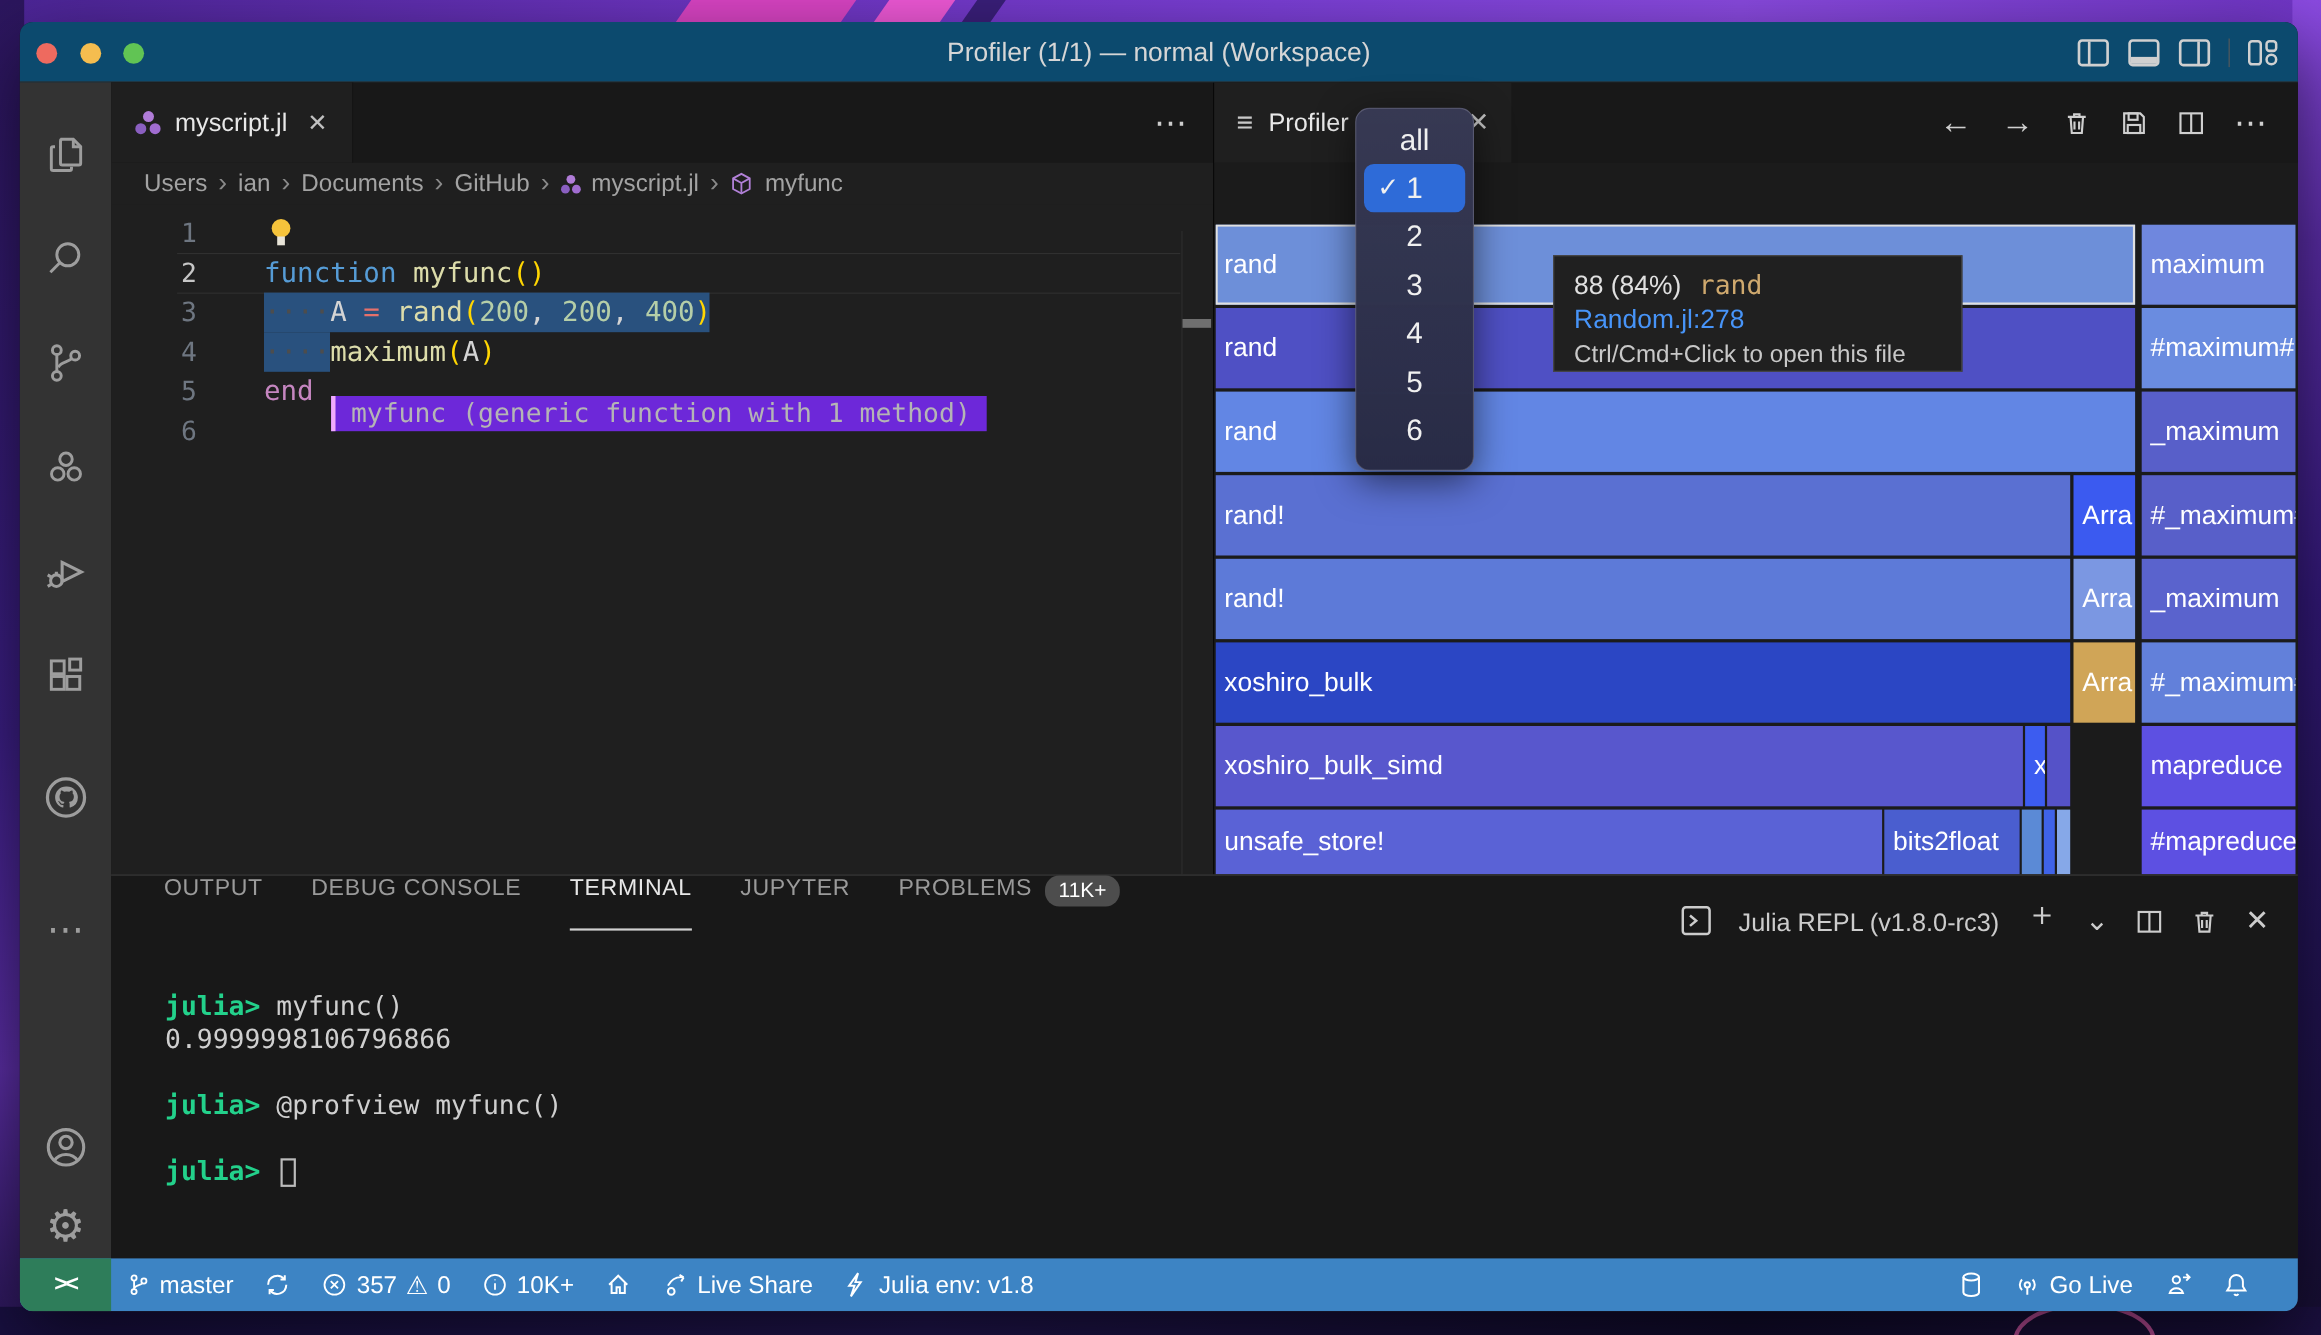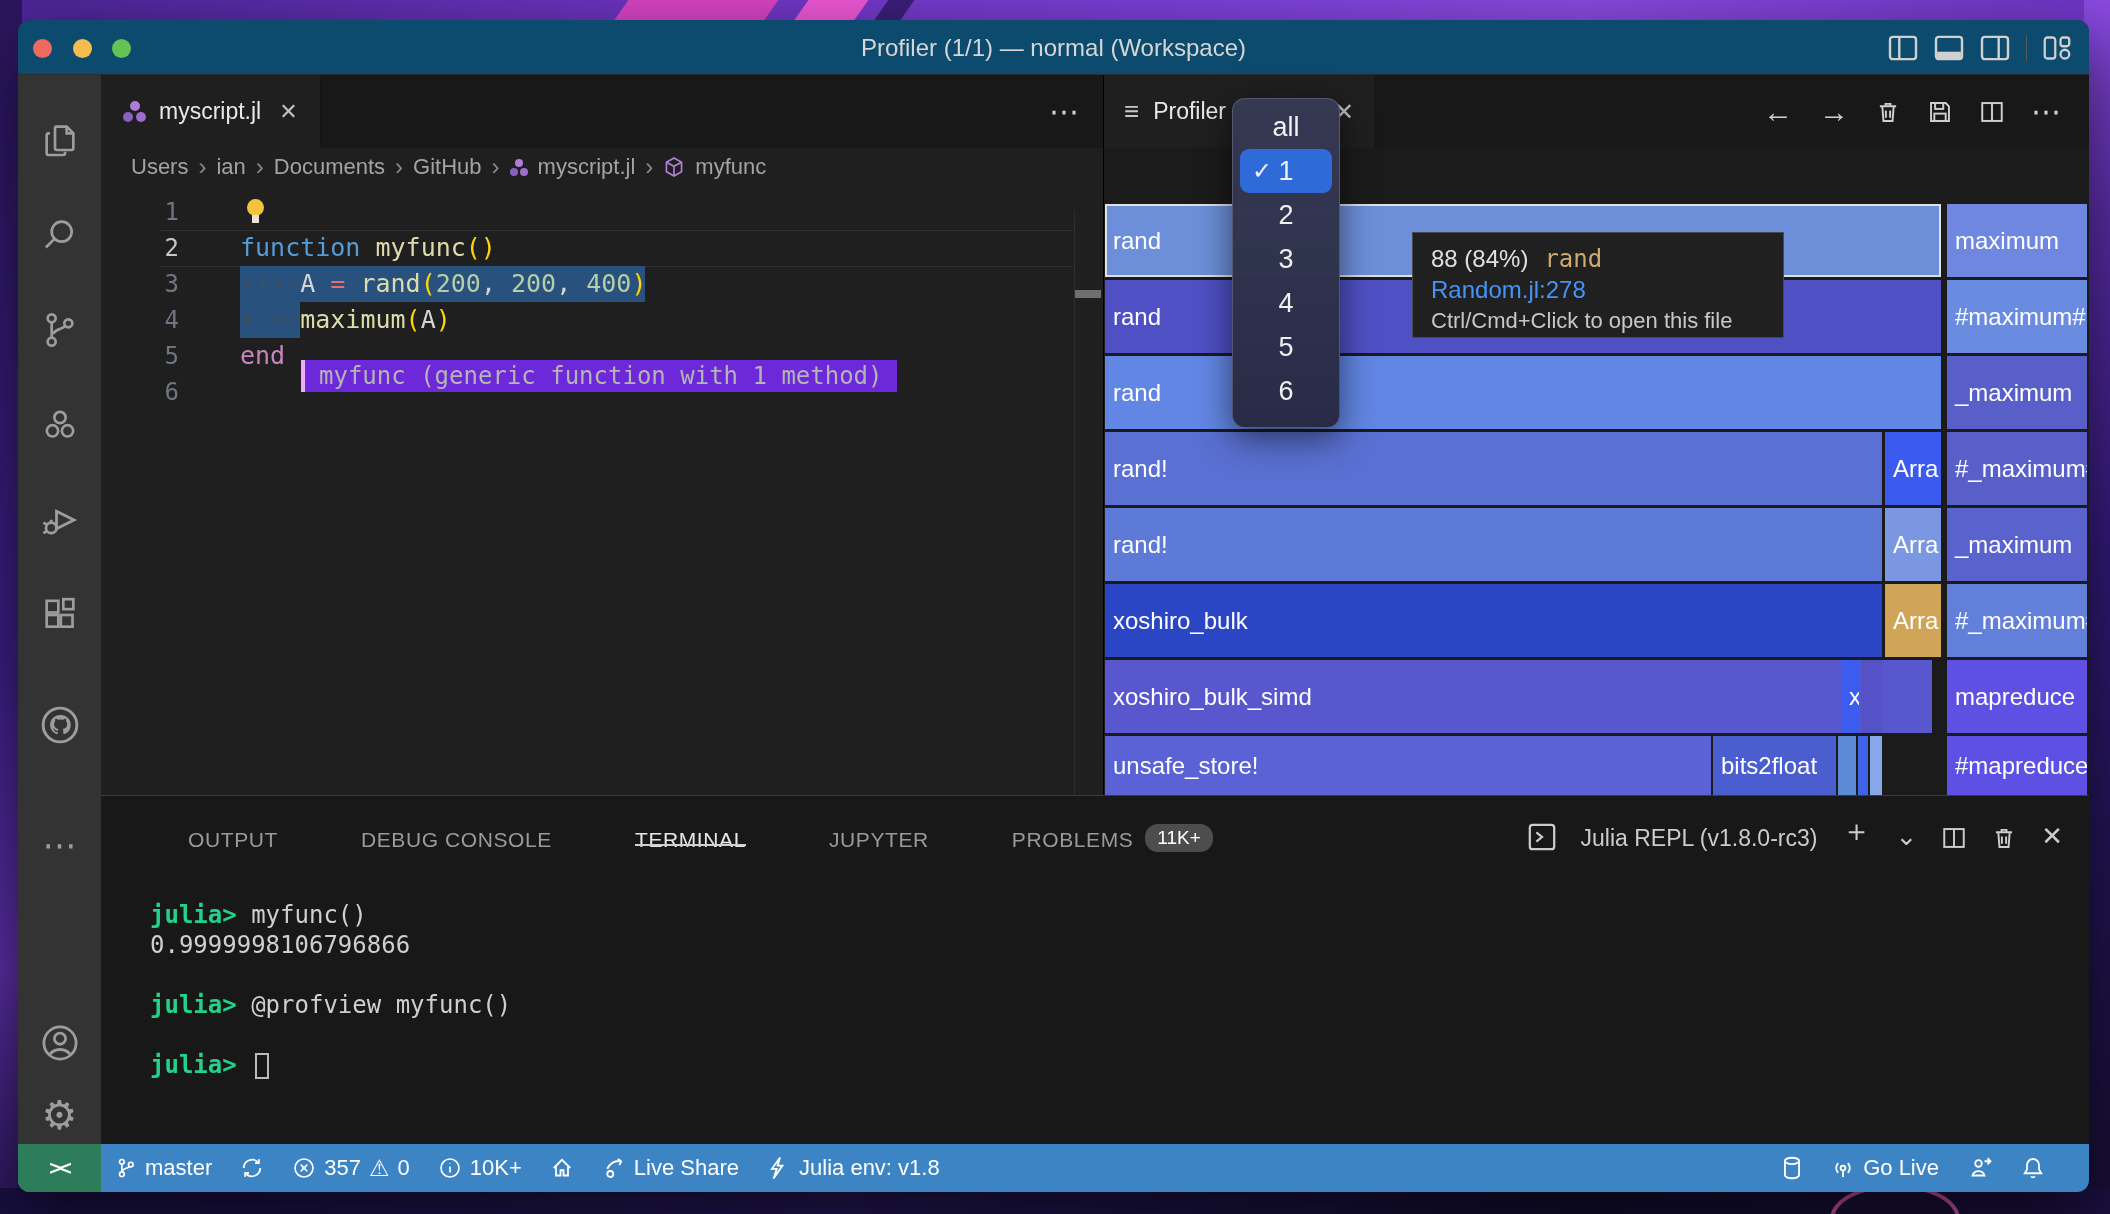--- a/index.html
+++ b/index.html
@@ -101,22 +101,22 @@
   .flame { position:absolute; left:1px; top:129px; width:982px; bottom:0; overflow:hidden; }
   .flame-row { position:absolute; left:0; width:100%; }
   .flame-seg { position:absolute; top:0; height:100%; overflow:hidden; color:#ffffff; font-size:24px;
     display:flex; align-items:center; padding-left:8px; white-space:nowrap; }
   .flame-seg.hovered { outline:2px solid #e0e0e0; outline-offset:-2px; }
 
   
   .panel { position:absolute; left:83px; top:775px; width:1988px; height:349px; background:#181818;
     border-top:1px solid #3c3c3c; }
   .panel-tabs { position:absolute; left:48px; top:0; height:56px; display:flex; align-items:center; gap:44px; }
-  .panel-tab { position:relative; height:56px; display:flex; align-items:flex-end; gap:12px;
-    color:#9a9a9a; font-size:21px; letter-spacing:.6px;margin-left:39px; }
+  .panel-tab { position:relative; height:56px; display:flex; align-items:flex-start; gap:12px;
+    color:#9a9a9a; font-size:21px; letter-spacing:.6px; }
   .panel-tab.active { color:#e7e7e7; }
   .panel-tab.active:after { content:""; position:absolute; left:0; right:0; bottom:6px; height:2px; background:#d0d0d0; }
   .badge { background:#4d4d4d; color:#ffffff; font-size:19px; letter-spacing:0;
     border-radius:13px; padding:3px 12px; }
   .panel-right { position:absolute; right:26px; top:0; height:56px; display:flex; align-items:flex-end;
     gap:24px; color:#cccccc; }
   .repl-label { color:#cccccc; font-size:23px; }
   .term-glyph { font-size:26px; }
   .terminal { position:absolute; left:49px; top:104px; font-family:"DejaVu Sans Mono", monospace;
     font-size:24px; line-height:30px; white-space:pre; }
@@ -401,21 +401,21 @@
             <div class="flame-seg" style="left: 0px; width: 777px; background: rgb(93, 122, 216);">rand!</div>
             <div class="flame-seg" style="left: 780px; width: 56px; background: rgb(123, 151, 226);">Arra</div>
             <div class="flame-seg" style="left: 842px; width: 140px; background: rgb(90, 99, 205);">_maximum</div>
           </div>
           <div class="flame-row" style="top: 380px; height: 73px;">
             <div class="flame-seg" style="left: 0px; width: 777px; background: rgb(43, 70, 196);">xoshiro_bulk</div>
             <div class="flame-seg" style="left: 780px; width: 56px; background: rgb(208, 165, 87);">Arra</div>
             <div class="flame-seg" style="left: 842px; width: 140px; background: rgb(98, 128, 218);">#_maximum#</div>
           </div>
           <div class="flame-row" style="top: 456px; height: 73px;">
-            <div class="flame-seg" style="left: 0px; width: 827px; background: rgb(88, 87, 205);">xoshiro_bulk_simd</div>
+            <div class="flame-seg" style="left: 0px; width: 734px; background: rgb(88, 87, 205);">xoshiro_bulk_simd</div>
             <div class="flame-seg" style="left: 736px; width: 18px; background: rgb(60, 92, 240);">xc</div>
             <div class="flame-seg" style="left: 756px; width: 21px; background: rgb(85, 82, 200);"></div>
             <div class="flame-seg" style="left: 842px; width: 140px; background: rgb(93, 80, 226);">mapreduce</div>
           </div>
           <div class="flame-row" style="top: 532px; height: 59px;">
             <div class="flame-seg" style="left: 0px; width: 606px; background: rgb(90, 98, 214);">unsafe_store!</div>
             <div class="flame-seg" style="left: 608px; width: 123px; background: rgb(74, 94, 207);">bits2float</div>
             <div class="flame-seg" style="left: 733px; width: 18px; background: rgb(91, 138, 214);"></div>
             <div class="flame-seg" style="left: 753px; width: 10px; background: rgb(63, 99, 232);"></div>
             <div class="flame-seg" style="left: 765px; width: 12px; background: rgb(134, 168, 232);"></div>

